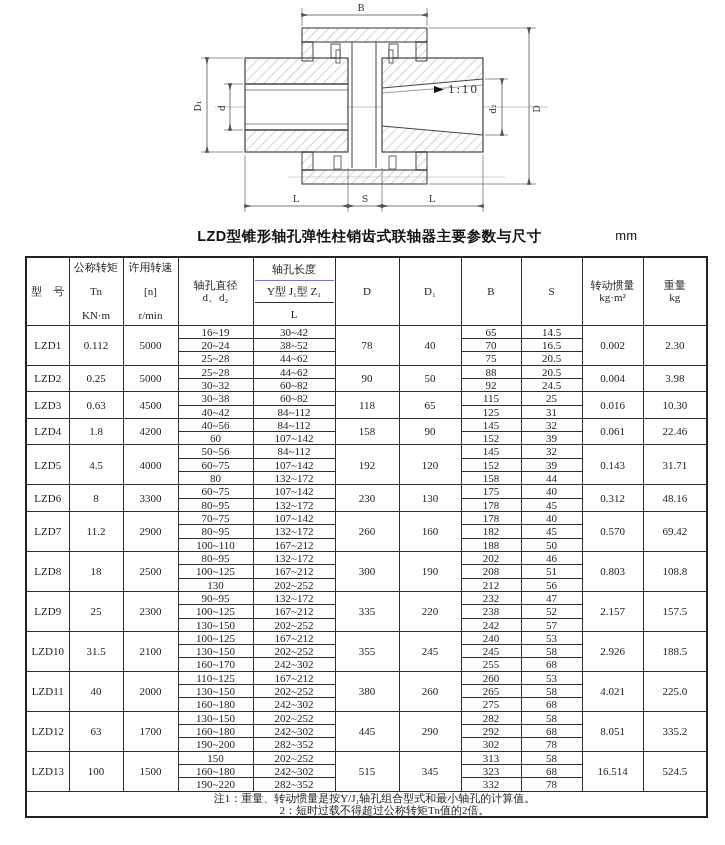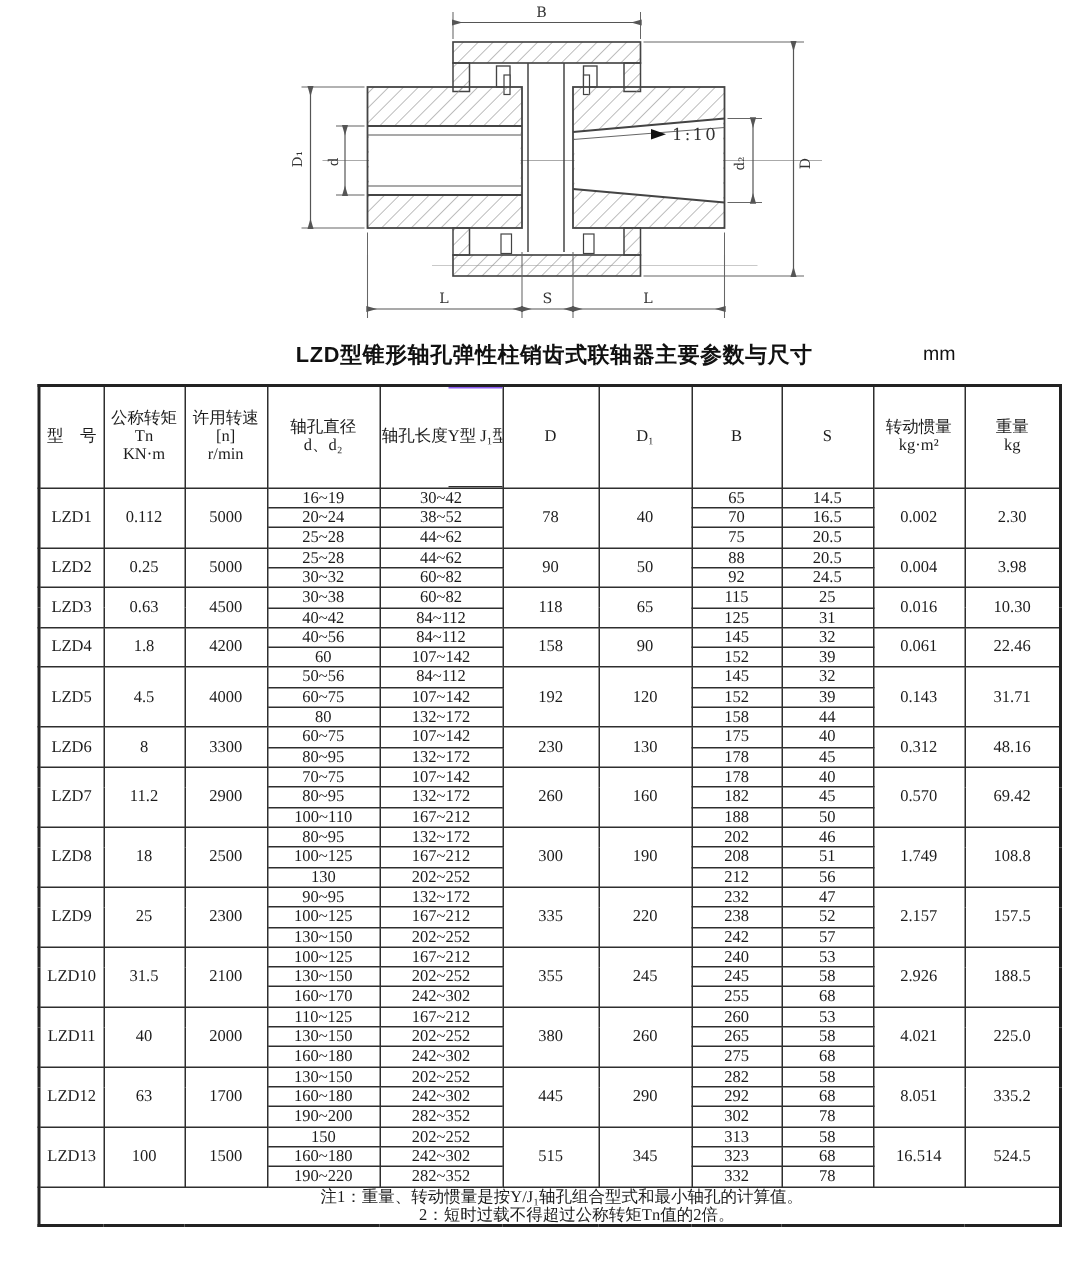--- a/index.html
+++ b/index.html
@@ -27,24 +27,24 @@
     margin:3px 0 0 25px; width:681px; table-layout:fixed;
     border-collapse:collapse; font-size:11px;
   }
   table.spec td, table.spec th{
     border:1px solid #2e2e2e; text-align:center; vertical-align:middle;
     padding:0 1px; font-weight:normal; height:12px; line-height:1.12;
     overflow:hidden; white-space:nowrap;
   }
   table.spec{border:2px solid #222;}
   th.hd{height:57px;font-size:11px;}
-  .hd-stack{display:flex;flex-direction:column;justify-content:center;height:100%;}
+  .hd-stack{display:flex;flex-direction:column;justify-content:center;height:100%;gap:12px;}
   .hd-between{display:flex;flex-direction:column;justify-content:space-between;height:100%;padding:21px 0;box-sizing:border-box;}
   th.hd-borelen{padding:0;}
-  .borelen-grid{display:flex;flex-direction:row;height:100%;}
+  .borelen-grid{display:flex;flex-direction:column;height:100%;}
   .borelen-grid>div{flex:1;display:flex;align-items:center;justify-content:center;}
   .borelen-grid>div:nth-child(2){border-top:1px solid #8b5cf6;border-bottom:1px solid #2e2e2e;}
   td.note-cell{
     text-align:left;height:44px;font-size:11px;padding:4px 0 6px 0;line-height:1.55;
     white-space:normal;
   }
   .note1{padding-left:16px;}
   .note2{padding-left:36px;}
 </style>
 </head>
@@ -389,21 +389,21 @@
         <tr>
           <td rowspan="3">LZD8</td>
           <td rowspan="3">18</td>
           <td rowspan="3">2500</td>
           <td>80~95</td>
           <td>132~172</td>
           <td rowspan="3">300</td>
           <td rowspan="3">190</td>
           <td>202</td>
           <td>46</td>
-          <td rowspan="3">1.749</td>
+          <td rowspan="3">0.803</td>
           <td rowspan="3">108.8</td>
         </tr>
         <tr>
           <td>100~125</td>
           <td>167~212</td>
           <td>208</td>
           <td>51</td>
         </tr>
         <tr>
           <td>130</td>

